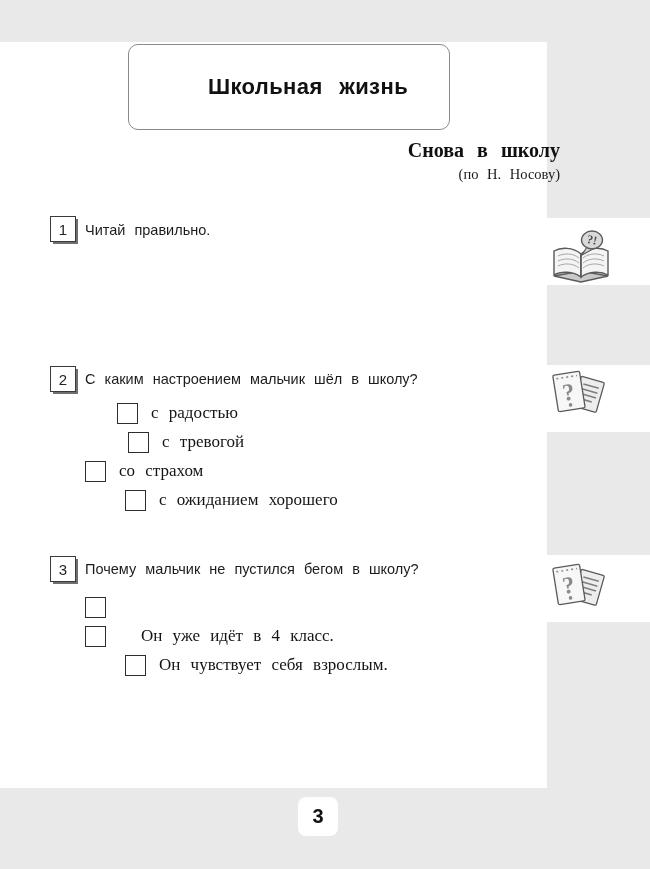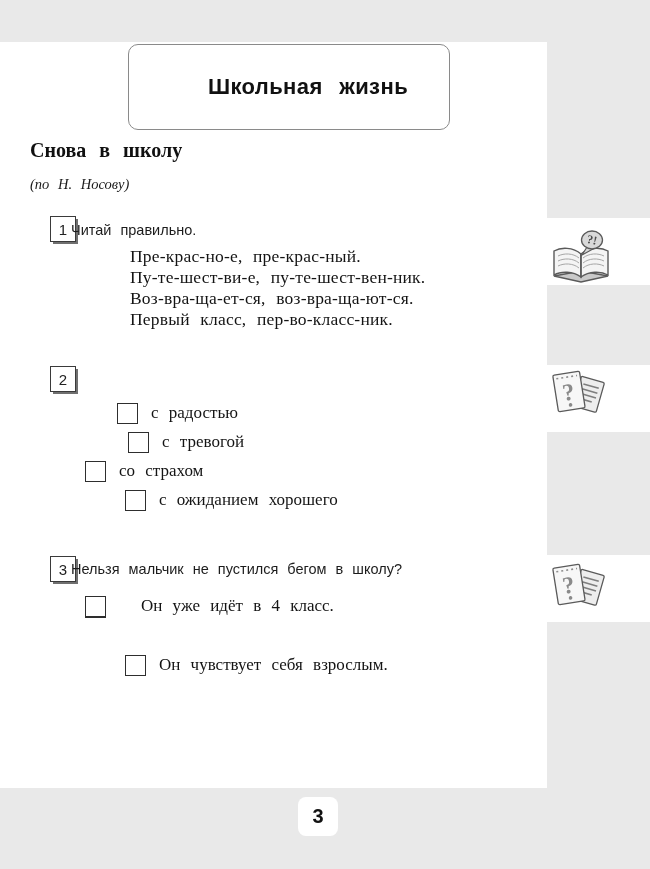--- a/index.html
+++ b/index.html
@@ -15,31 +15,31 @@
   .sb-d{left:547px;top:622px;width:103px;height:166px;}
   .bottom-strip{left:0;top:788px;width:650px;height:81px;}
 
   .header-box{
     position:absolute;left:128px;top:44px;width:322px;height:86px;
     background:#fff;border:1.5px solid #8a8a8a;border-radius:10px;
     display:flex;align-items:center;justify-content:center;box-sizing:border-box;padding-left:38px;
   }
   .header-title{font-weight:bold;font-size:22px;letter-spacing:.4px;word-spacing:10px;color:#111;}
 
-  .story-head{position:absolute;left:30px;top:139px;width:520px;text-align:left;}
+  .story-head{position:absolute;left:40px;top:139px;width:520px;text-align:right;}
   .story-title{font-family:"Liberation Serif",serif;font-weight:bold;font-size:20px;word-spacing:8px;color:#101010;}
-  .story-author{font-family:"Liberation Serif",serif;font-size:14.5px;word-spacing:5px;margin-top:14px;color:#1a1a1a;font-style:italic;}
+  .story-author{font-family:"Liberation Serif",serif;font-size:14.5px;word-spacing:5px;margin-top:4px;color:#1a1a1a;}
 
   .num-box{
     position:absolute;left:50px;width:26px;height:26px;background:#fff;
     border:1.4px solid #3a3a3a;box-shadow:2.5px 2.5px 0 -0.5px #6f6f6f;
     display:flex;align-items:center;justify-content:center;
     font-size:15px;color:#222;box-sizing:border-box;
   }
-  .prompt{position:absolute;left:71px;font-size:14.5px;color:#1c1c1c;word-spacing:5px;white-space:nowrap;}
+  .prompt{position:absolute;left:85px;font-size:14.5px;color:#1c1c1c;word-spacing:5px;white-space:nowrap;}
 
   .serif-lines{
     position:absolute;left:130px;top:246px;
     font-family:"Liberation Serif",serif;font-size:17.5px;line-height:21px;
     color:#141414;word-spacing:6px;letter-spacing:.2px;white-space:nowrap;
   }
 
   .opt-row{position:absolute;left:85px;display:flex;align-items:center;gap:13px;height:22px;}
   .checkbox{width:19px;height:19px;background:#fff;border:1.6px solid #2e2e2e;box-sizing:content-box;}
   .opt-label{font-family:"Liberation Serif",serif;font-size:17px;color:#141414;word-spacing:6px;white-space:nowrap;}
@@ -68,30 +68,25 @@
 
   <div class="story-head">
     <div class="story-title">Снова в школу</div>
     <div class="story-author">(по Н. Носову)</div>
   </div>
 
   <div class="num-box" style="top:216px;">
     <span>1</span>
   </div>
   <div class="prompt" style="top:222px;">Читай правильно.</div>
-  <div class="serif-lines">
-    <div>Пре-крас-но-е, пре-крас-ный.</div>
-    <div>Пу-те-шест-ви-е, пу-те-шест-вен-ник.</div>
-    <div>Воз-вра-ща-ет-ся, воз-вра-ща-ют-ся.</div>
-    <div>Первый класс, пер-во-класс-ник.</div>
-  </div>
 
   <div class="num-box" style="top:366px;">
     <span>2</span>
   </div>
+  <div class="prompt" style="top:371px;">С каким настроением мальчик шёл в школу?</div>
 
   <div class="opt-row" style="top:402px;margin-left:32px;">
     <div class="checkbox"></div>
     <span class="opt-label">с радостью</span>
   </div>
   <div class="opt-row" style="top:431px;padding-left:43px;">
     <div class="checkbox"></div>
     <span class="opt-label">с тревогой</span>
   </div>
   <div class="opt-row" style="top:460px;">
@@ -99,26 +94,26 @@
     <span class="opt-label">со страхом</span>
   </div>
   <div class="opt-row" style="top:489px;margin-left:40px;">
     <div class="checkbox"></div>
     <span class="opt-label">с ожиданием хорошего</span>
   </div>
 
   <div class="num-box" style="top:556px;">
     <span>3</span>
   </div>
-  <div class="prompt" style="top:561px;">Нельзя мальчик не пустился бегом в школу?</div>
+  <div class="prompt" style="top:561px;">Почему мальчик не пустился бегом в школу?</div>
 
   <div class="opt-row" style="top:596px;">
     <div class="checkbox"></div>
   </div>
-  <div class="opt-row" style="top:595px;gap:35px;">
+  <div class="opt-row" style="top:625px;gap:35px;">
     <div class="checkbox"></div>
     <span class="opt-label">Он уже идёт в 4 класс.</span>
   </div>
   <div class="opt-row" style="top:654px;padding-left:40px;">
     <div class="checkbox"></div>
     <span class="opt-label">Он чувствует себя взрослым.</span>
   </div>
 
   <div class="sb-icon" style="left:549px;top:230px;width:64px;height:54px;">
     <svg width="64" height="54" viewBox="0 0 64 54">

